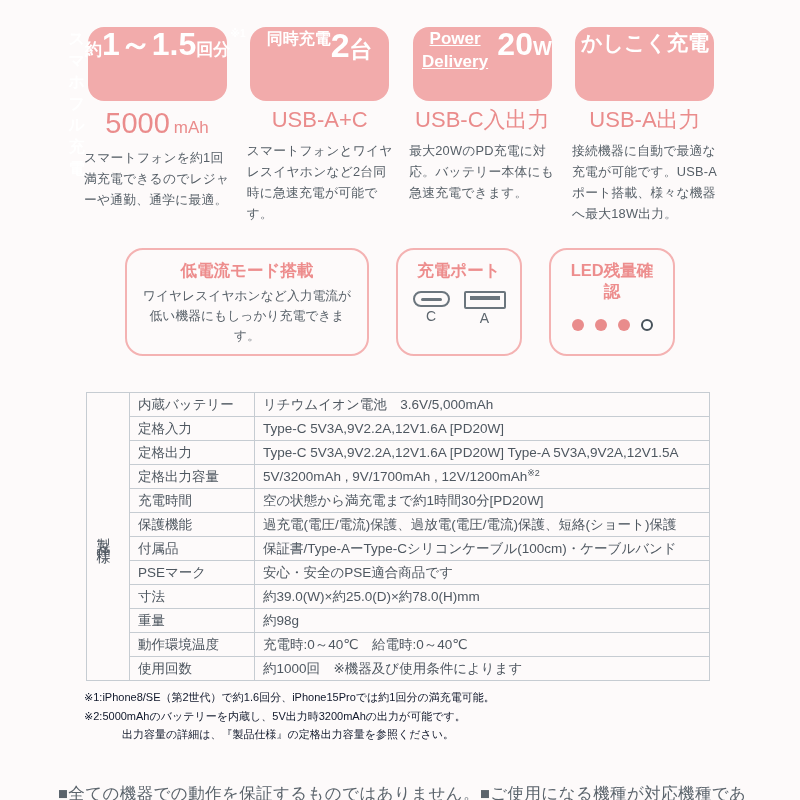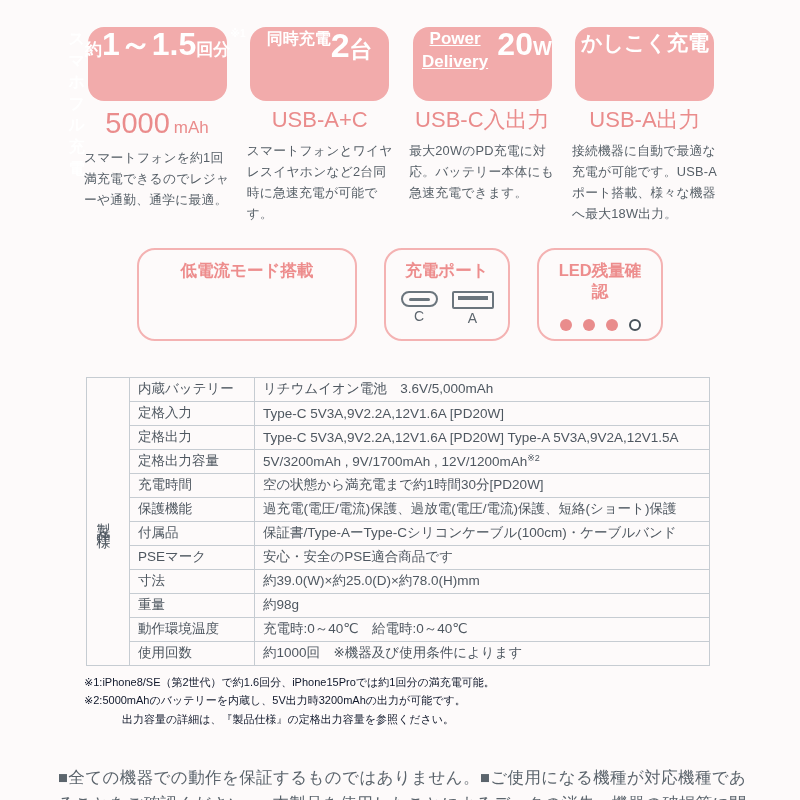--- a/index.html
+++ b/index.html
@@ -49,21 +49,21 @@
   
   .highlights{
     display:flex;justify-content:center;gap:27px;
     margin-top:24px;align-items:stretch;
   }
   .hl-box{
     border:2px solid #f4b2b2;border-radius:18px;
     background:transparent;box-sizing:border-box;
     padding:10px 12px 8px;text-align:center;
   }
-  .hl-box-wide{width:220px;}
+  .hl-box-wide{width:244px;}
   .hl-box-sm{width:126px;}
   .hl-title{color:#ed8d8d;font-weight:bold;font-size:16.5px;line-height:1.3;}
   .hl-body{margin:5px 0 0;font-size:12.8px;line-height:20px;color:#565f67;text-align:center;}
   .led-dots{display:flex;justify-content:center;align-items:center;gap:11px;margin-top:16px;}
   .dot-filled{width:12px;height:12px;border-radius:50%;background:#e98c8c;display:inline-block;}
   .dot-empty{width:8px;height:8px;border-radius:50%;border:2.5px solid #47525a;background:#ffffff;display:inline-block;}
   .ports{display:flex;justify-content:center;align-items:flex-start;gap:14px;margin-top:10px;}
   .port{display:flex;flex-direction:column;align-items:center;gap:1px;}
   .usbc-icon{display:block;width:33px;height:12px;border:2.5px solid #6b757d;border-radius:8px;position:relative;box-sizing:content-box;}
   .usbc-icon::after{content:"";position:absolute;left:6px;right:6px;top:50%;height:2.5px;margin-top:-1.25px;background:#6b757d;border-radius:2px;}
@@ -145,20 +145,21 @@
       <div class="headline"><span class="hl-main">USB-A出力</span></div>
       <p class="feature-desc">接続機器に自動で最適な充電が可能です。USB-Aポート搭載、様々な機器へ最大18W出力。</p>
     </div>
 
   </section>
 
   <section class="highlights">
 
     <div class="hl-box hl-box-wide">
       <div class="hl-title">低電流モード搭載</div>
+      <p class="hl-body">ワイヤレスイヤホンなど入力電流が低い機器にもしっかり充電できます。</p>
     </div>
 
     <div class="hl-box hl-box-sm">
       <div class="hl-title">充電ポート</div>
       <div class="ports">
         <div class="port">
           <span class="usbc-icon"></span>
           <span class="port-label">C</span>
         </div>
         <div class="port">

